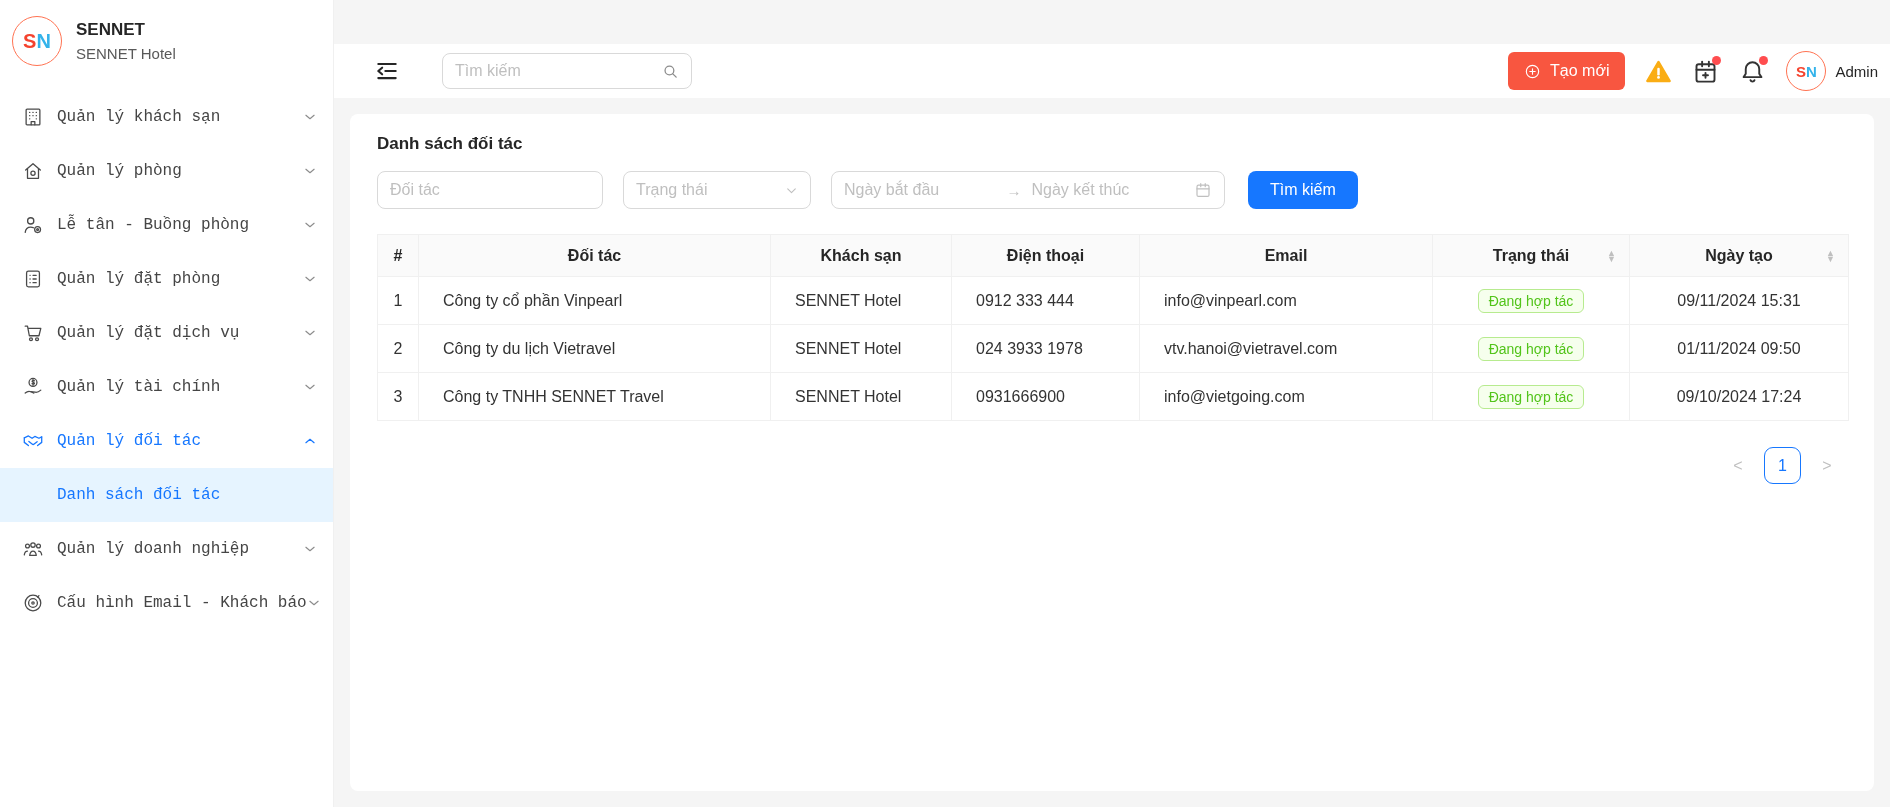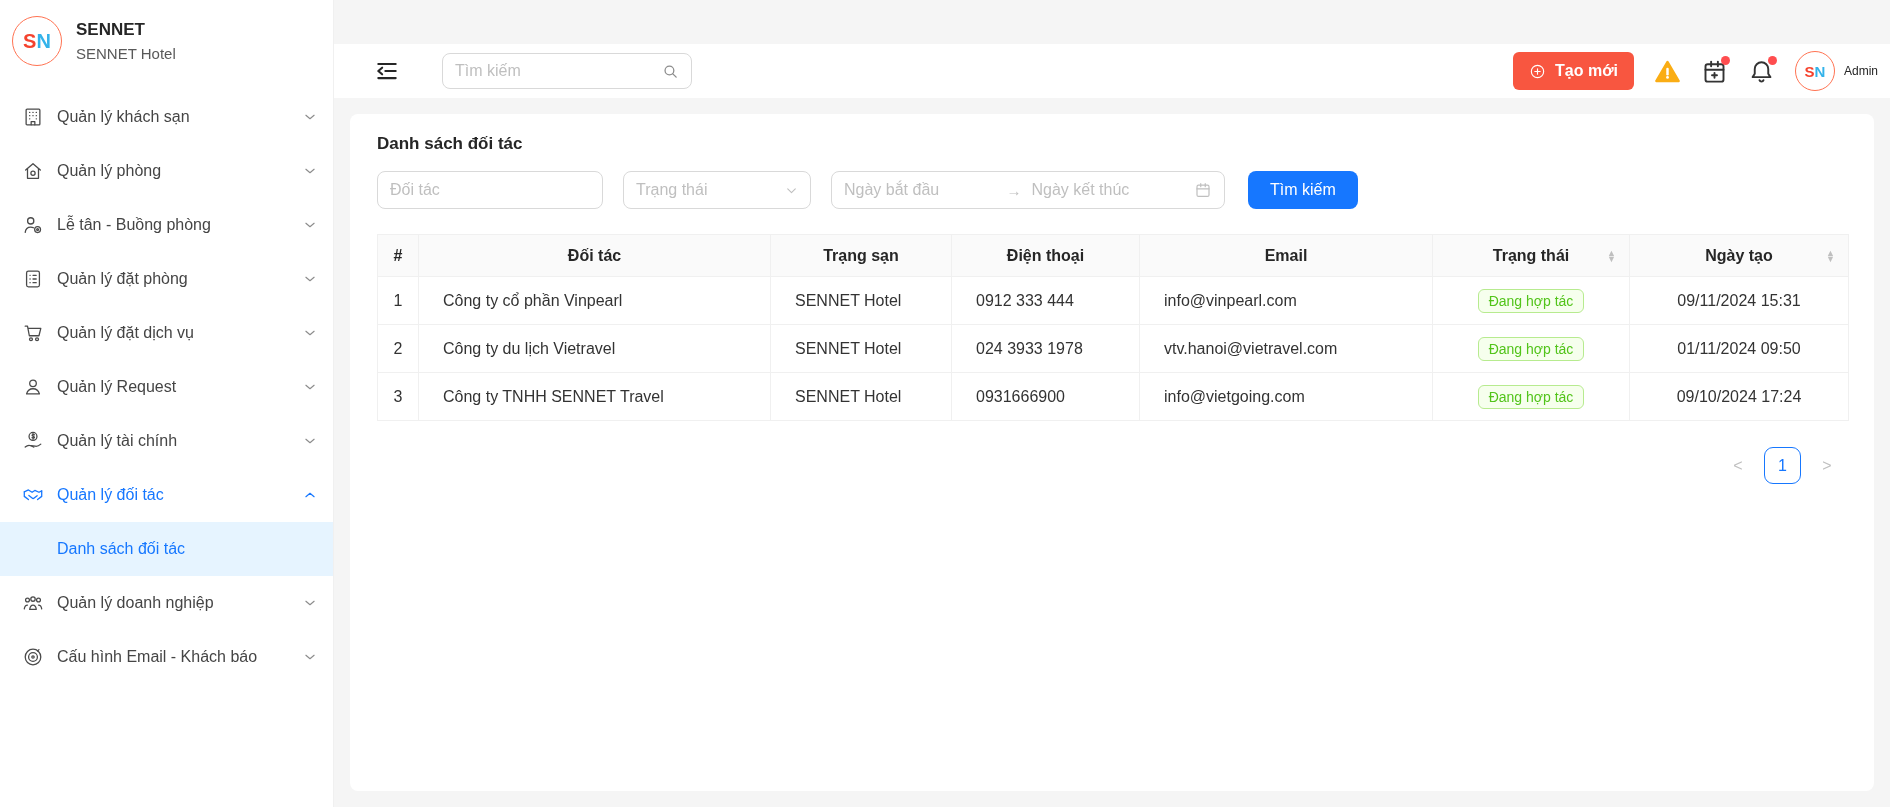--- a/index.html
+++ b/index.html
@@ -21,21 +21,21 @@
   .brand-avatar {
     width: 50px; height: 50px; border-radius: 50%; border: 1.5px solid #ff7352;
     display: flex; align-items: center; justify-content: center;
     font-weight: bold; font-size: 20px; background: #fff; flex: 0 0 50px;
   }
   .brand-avatar .s { color: #f5432e; }
   .brand-avatar .n { color: #33b3ea; }
   .brand-name { font-size: 17px; font-weight: bold; color: #262626; margin-bottom: 5px; }
   .brand-sub { font-size: 15px; color: #595959; }
 
-  .menu { padding-top: 10px; }
+  .menu { padding-top: 10px; font-family: Liberation Mono, monospace; }
   .side-item {
     display: flex; align-items: center; height: 54px;
     padding: 0 16px 0 22px; font-size: 16px; color: #454545; cursor: pointer;
     white-space: nowrap;
   }
   .side-item .mi { width: 22px; height: 22px; color: #4a4a4a; flex: 0 0 22px; }
   .side-item .mi svg { width: 22px; height: 22px; fill: none; stroke: currentColor; stroke-width: 1.4; stroke-linecap: round; stroke-linejoin: round; }
   .side-item .lbl { margin-left: 13px; flex: 1; }
   .side-item .chev { color: #8c8c8c; }
   .side-item .chev svg { width: 14px; height: 14px; fill: none; stroke: currentColor; stroke-width: 2; stroke-linecap: round; stroke-linejoin: round; }
@@ -65,37 +65,37 @@
     font-family: inherit; background: transparent; min-width: 0;
   }
   .top-search input::placeholder { color: #bfbfbf; }
   .top-search .sic { color: #8c8c8c; }
   .top-search .sic svg { width: 17px; height: 17px; fill: none; stroke: currentColor; stroke-width: 1.8; stroke-linecap: round; }
 
   .top-right { margin-left: auto; display: flex; align-items: center; gap: 20px; }
   .create-btn {
     height: 38px; background: #f85640; color: #fff; border: none; border-radius: 6px;
     font-size: 16px; font-family: inherit; display: flex; align-items: center; gap: 9px;
-    padding: 0 16px; cursor: pointer; font-weight: bold;
+    padding: 0 16px; cursor: pointer;
   }
   .create-btn svg { width: 17px; height: 17px; fill: none; stroke: #fff; stroke-width: 1.6; stroke-linecap: round; }
   .tb-ic { position: relative; width: 27px; height: 27px; cursor: pointer; color: #333; }
   .tb-ic svg { width: 27px; height: 27px; }
   .tb-ic .stroke { fill: none; stroke: currentColor; stroke-width: 1.7; stroke-linecap: round; stroke-linejoin: round; }
   .dot {
     position: absolute; top: -2px; right: -2px; width: 9px; height: 9px;
     background: #ff4d4f; border-radius: 50%;
   }
   .user { display: flex; align-items: center; gap: 9px; cursor: pointer; padding-right: 2px; }
   .user-avatar {
     width: 40px; height: 40px; border-radius: 50%; border: 1.5px solid #ff7352;
     display: flex; align-items: center; justify-content: center; font-weight: bold; font-size: 15px;
   }
   .user-avatar .s { color: #f5432e; } .user-avatar .n { color: #33b3ea; }
-  .user-name { font-size: 12px; color: #262626; }
+  .user-name { font-size: 15px; color: #262626; }
 
   
   .content { flex: 1; background: #f5f5f5; padding: 16px; overflow: hidden; }
   .card { background: #fff; border-radius: 8px; height: 100%; padding: 20px 27px; }
   .page-title { font-size: 17px; font-weight: bold; color: #262626; }
 
   .filters { display: flex; align-items: center; margin-top: 17px; gap: 20px; }
   .f-box {
     height: 38px; border: 1px solid #d9d9d9; border-radius: 8px; background: #fff;
     display: flex; align-items: center; padding: 0 12px; font-size: 16px;
@@ -235,34 +235,20 @@
         </span>
       <span class="lbl">Quản lý đặt dịch vụ</span>
       <span class="chev">
           <svg viewBox="0 0 24 24">
             <path d="M5 9l7 6 7-6"></path>
           </svg>
         </span>
     </div>
 
 
-    <div class="side-item">
-      <span class="mi">
-          <svg viewBox="0 0 24 24">
-            <circle cx="12" cy="8" r="3.6"></circle>
-            <path d="M5 19.5c1-3.8 3.8-5.6 7-5.6s6 1.8 7 5.6z"></path>
-          </svg>
-        </span>
-      <span class="lbl">Quản lý Request</span>
-      <span class="chev">
-          <svg viewBox="0 0 24 24">
-            <path d="M5 9l7 6 7-6"></path>
-          </svg>
-        </span>
-    </div>
 
     <div class="side-item">
       <span class="mi">
           <svg viewBox="0 0 24 24">
             <circle cx="12" cy="7" r="4.3"></circle>
             <path d="M13.6 5.3c-.4-.5-2.4-.7-2.6.5-.2 1.4 2.8.8 2.6 2.2-.2 1.2-2.2 1-2.7.4M12 3.8v6.4"></path>
             <path d="M3.5 18.5c2.3-2 4-2.4 6.3-1.3l3.2 1.4"></path>
             <path d="M9.5 17l5 .7c2.2.3 4-.5 6-2.3"></path>
           </svg>
         </span>
@@ -433,21 +419,21 @@
             <col class="c-hotel">
             <col class="c-phone">
             <col class="c-email">
             <col class="c-status">
             <col class="c-date">
         </colgroup>
         <thead>
           <tr>
             <th>#</th>
             <th>Đối tác</th>
-            <th>Trạng sạn</th>
+            <th>Khách sạn</th>
             <th>Điện thoại</th>
             <th>Email</th>
             <th><span>Trạng thái</span><span class="sorter">
                   <span>▲</span>
                   <span>▼</span>
                 </span></th>
             <th><span>Ngày tạo</span><span class="sorter">
                   <span>▲</span>
                   <span>▼</span>
                 </span></th>

